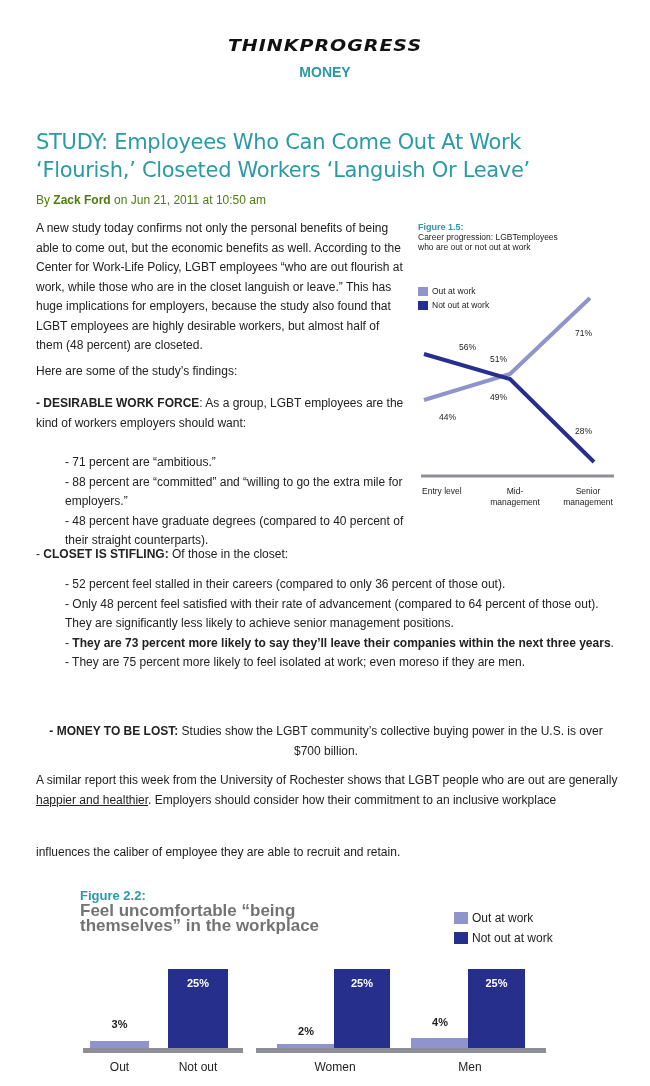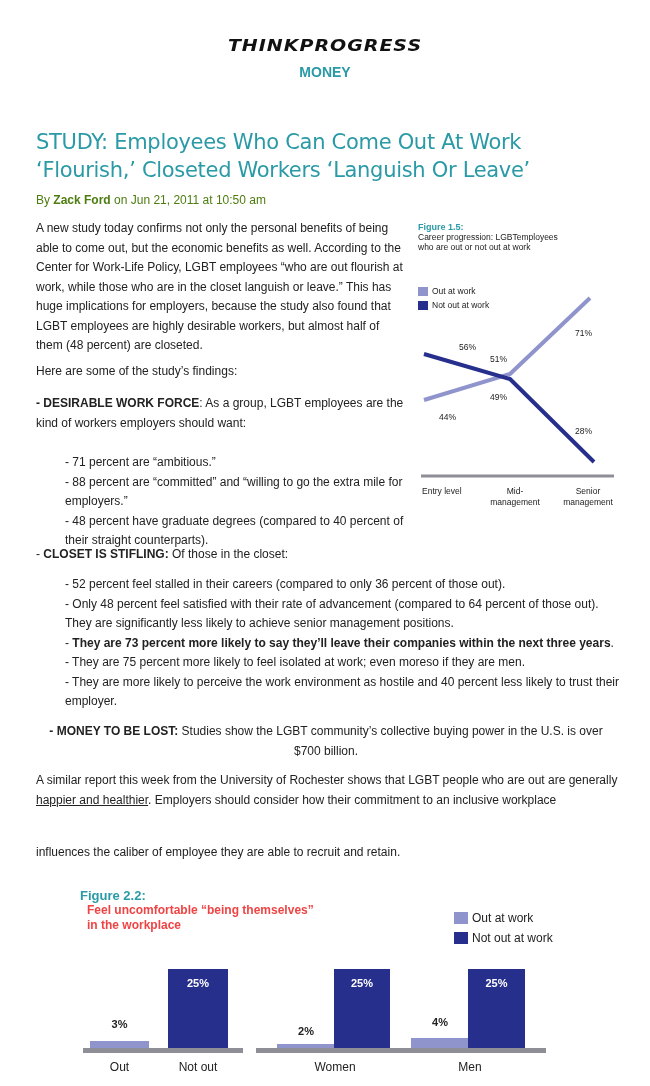--- a/index.html
+++ b/index.html
@@ -35,21 +35,21 @@
   .fig1 .ftitle { font-size: 9px; color: #2a9aa6; font-weight: bold; }
   .fig1 .fsub { font-size: 8.5px; color: #222; line-height: 10px; }
   .legend-row { display: flex; align-items: center; font-size: 8.5px; height: 14px; }
   .swatch { width: 10px; height: 9px; margin-right: 4px; }
   .fig1 svg { position: absolute; left: 0; top: 0; }
   .axis-lbl { position: absolute; font-size: 8.5px; color: #222; text-align: center; line-height: 11px; }
 
   
   .fig2 { position: absolute; left: 80px; top: 888px; width: 540px; height: 198px; }
   .fig2 .ftitle { font-size: 13px; color: #2a9aa6; font-weight: bold; }
-  .fig2 .fsub { font-size: 12px; color: #ef4444; font-weight: bold; line-height: 15px; margin-left: 7px; }
+  .fig2 .fsub { font-size: 17px; color: #737373; font-weight: bold; line-height: 15px; }
   .fig2 .legend { position: absolute; left: 374px; top: 20px; }
   .fig2 .legend-row { font-size: 12px; height: 20px; }
   .fig2 .swatch { width: 14px; height: 12px; margin-right: 4px; }
   .bar { position: absolute; }
   .bar-val { position: absolute; font-size: 11px; font-weight: bold; text-align: center; }
   .cat-lbl { position: absolute; font-size: 12px; text-align: center; color: #222; }
   .baseline { position: absolute; height: 5px; background: #8e8e96; }
 </style>
 </head>
 <body>
@@ -74,21 +74,20 @@
   <div>- 48 percent have graduate degrees (compared to 40 percent of their straight counterparts).</div>
 </div>
 
 <p class="para p4"><span>-  </span><b>CLOSET IS STIFLING:</b><span> Of those in the closet:</span></p>
 
 <div class="para list2">
   <div>- 52 percent feel stalled in their careers (compared to only 36 percent of those out).</div>
   <div>- Only 48 percent feel satisfied with their rate of advancement (compared to 64 percent of those out). They are significantly less likely to achieve senior management positions.</div>
   <div>- <b>They are 73 percent more likely to say they’ll leave their companies within the next three years</b>.</div>
   <div>- They are 75 percent more likely to feel isolated at work; even moreso if they are men.</div>
-  <div>- They are more likely to perceive the work environment as hostile and 40 percent less likely to trust their employer.</div>
 </div>
 
 <p class="para p5"><b>- MONEY TO BE LOST:</b><span> Studies show the LGBT community’s collective buying power in the U.S. is over $700 billion.</span></p>
 
 <p class="para p6"><span>A similar report this week from the University of Rochester shows that LGBT people who are out are generally </span><a class="link">happier and healthier</a><span>. Employers should consider how their commitment to an inclusive workplace</span></p>
 
 <p class="para p7">influences the caliber of employee they are able to recruit and retain.</p>
 
 <div class="fig1">
   <div class="ftitle">Figure 1.5:</div>

